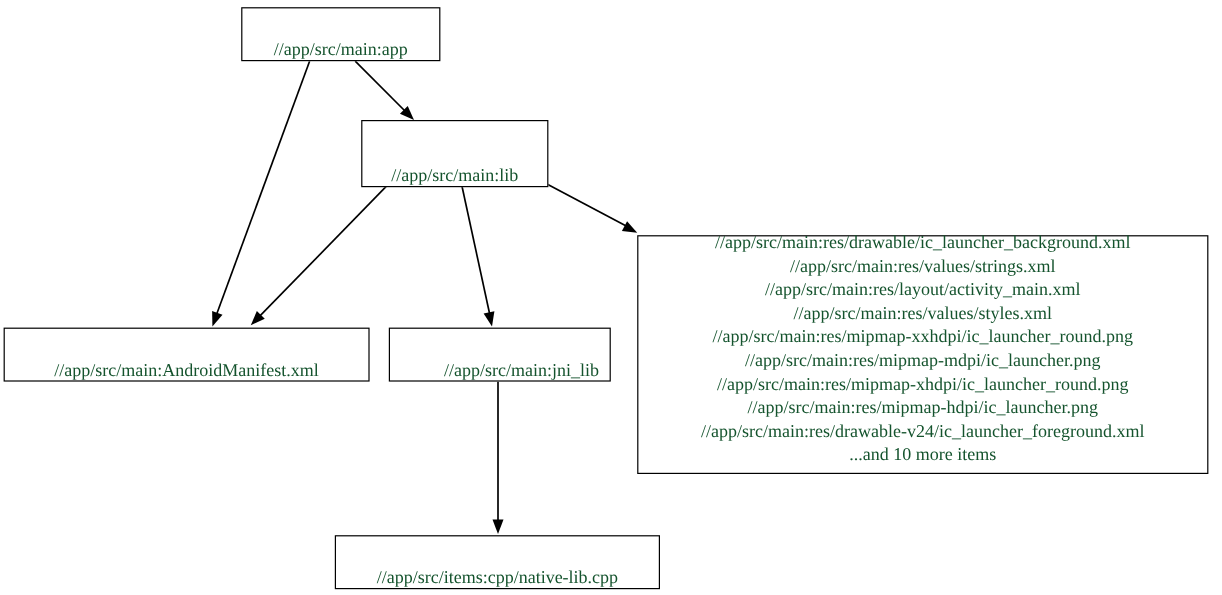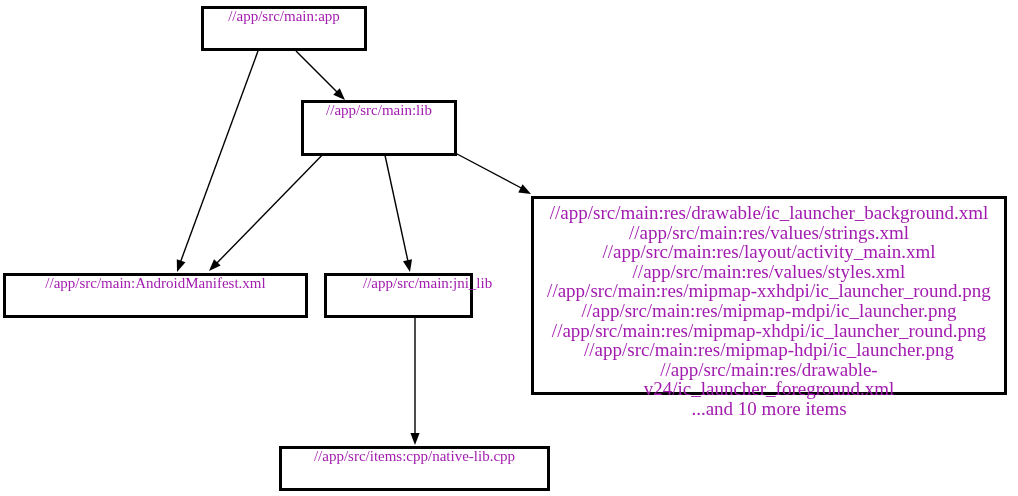--- a/index.html
+++ b/index.html
@@ -18,35 +18,35 @@
   #edge-layer {
     position: absolute;
     left: 0;
     top: 0;
     width: 1018px;
     height: 496px;
   }
   .graph-node {
     position: absolute;
     box-sizing: border-box;
-    border: 3px solid #14532d;
+    border: 1px solid #14532d;
     background: #ffffff;
     display: flex;
-    align-items: flex-start;
+    align-items: flex-end;
     justify-content: center;
     text-align: center;
-    color: #a21caf;
+    color: #14532d;
     font-family: "Liberation Serif", "DejaVu Serif", serif;
     font-size: 15px;
     line-height: 1.02;
     white-space: pre-line;
     z-index: 2;
   }
   .graph-node.multi {
-    font-size: 19px;
+    font-size: 15px;
     line-height: 19.6px;
     padding: 4px 6px;
   }
   .node-label {
     display: block;
     width: 100%;
   }
 </style>
 </head>
 <body>
@@ -77,21 +77,21 @@
   </div>
 
   <div class="graph-node" style="left: 301px; top: 100px; width: 156px; height: 56px; background: rgb(255, 255, 255); border-color: rgb(0, 0, 0);">
     <span class="node-label">//app/src/main:lib</span>
   </div>
 
   <div class="graph-node" style="left: 3px; top: 273px; width: 305px; height: 45px; background: rgb(255, 255, 255); border-color: rgb(0, 0, 0);">
     <span class="node-label">//app/src/main:AndroidManifest.xml</span>
   </div>
 
-  <div class="graph-node" style="left: 324px; top: 273px; width: 149px; height: 45px; background: rgb(255, 255, 255); border-color: rgb(0, 0, 0); padding-left: 36px;">
+  <div class="graph-node" style="left: 324px; top: 273px; width: 185px; height: 45px; background: rgb(255, 255, 255); border-color: rgb(0, 0, 0); padding-left: 36px;">
     <span class="node-label">//app/src/main:jni_lib</span>
   </div>
 
   <div class="graph-node multi" style="left: 531px; top: 196px; width: 476px; height: 199px; background: rgb(255, 255, 255); border-color: rgb(0, 0, 0);">
     <span class="node-label">//app/src/main:res/drawable/ic_launcher_background.xml
 //app/src/main:res/values/strings.xml
 //app/src/main:res/layout/activity_main.xml
 //app/src/main:res/values/styles.xml
 //app/src/main:res/mipmap-xxhdpi/ic_launcher_round.png
 //app/src/main:res/mipmap-mdpi/ic_launcher.png

